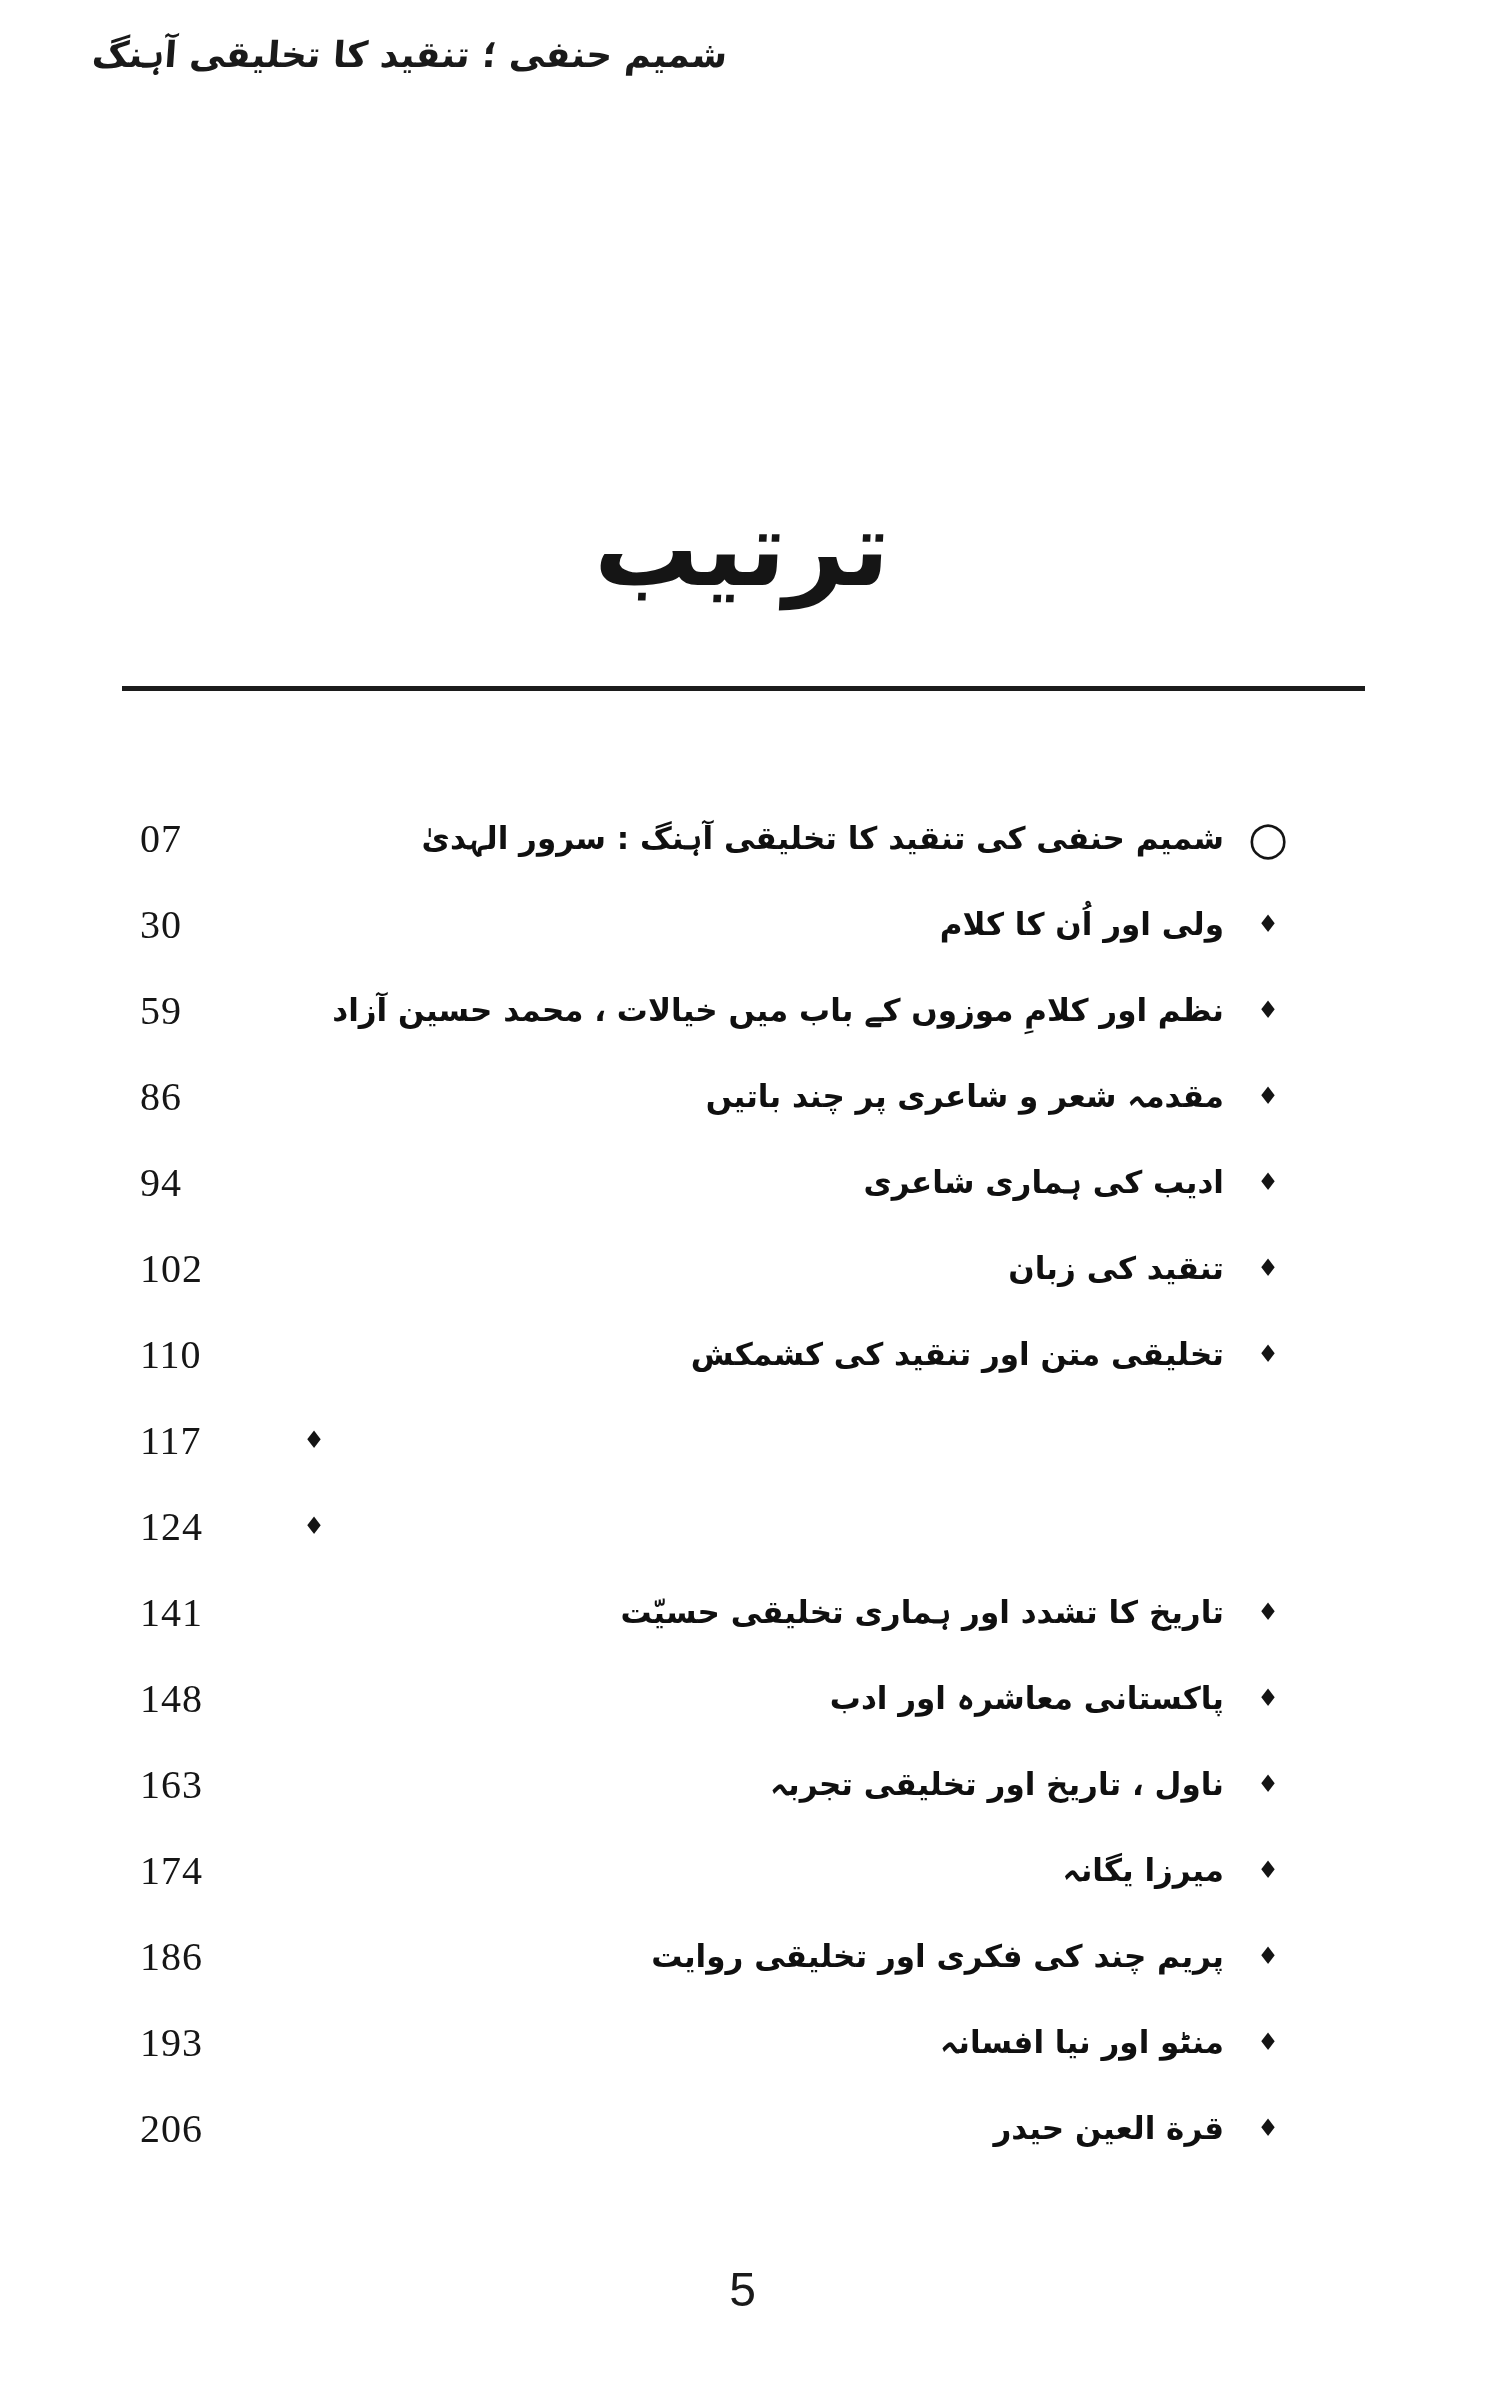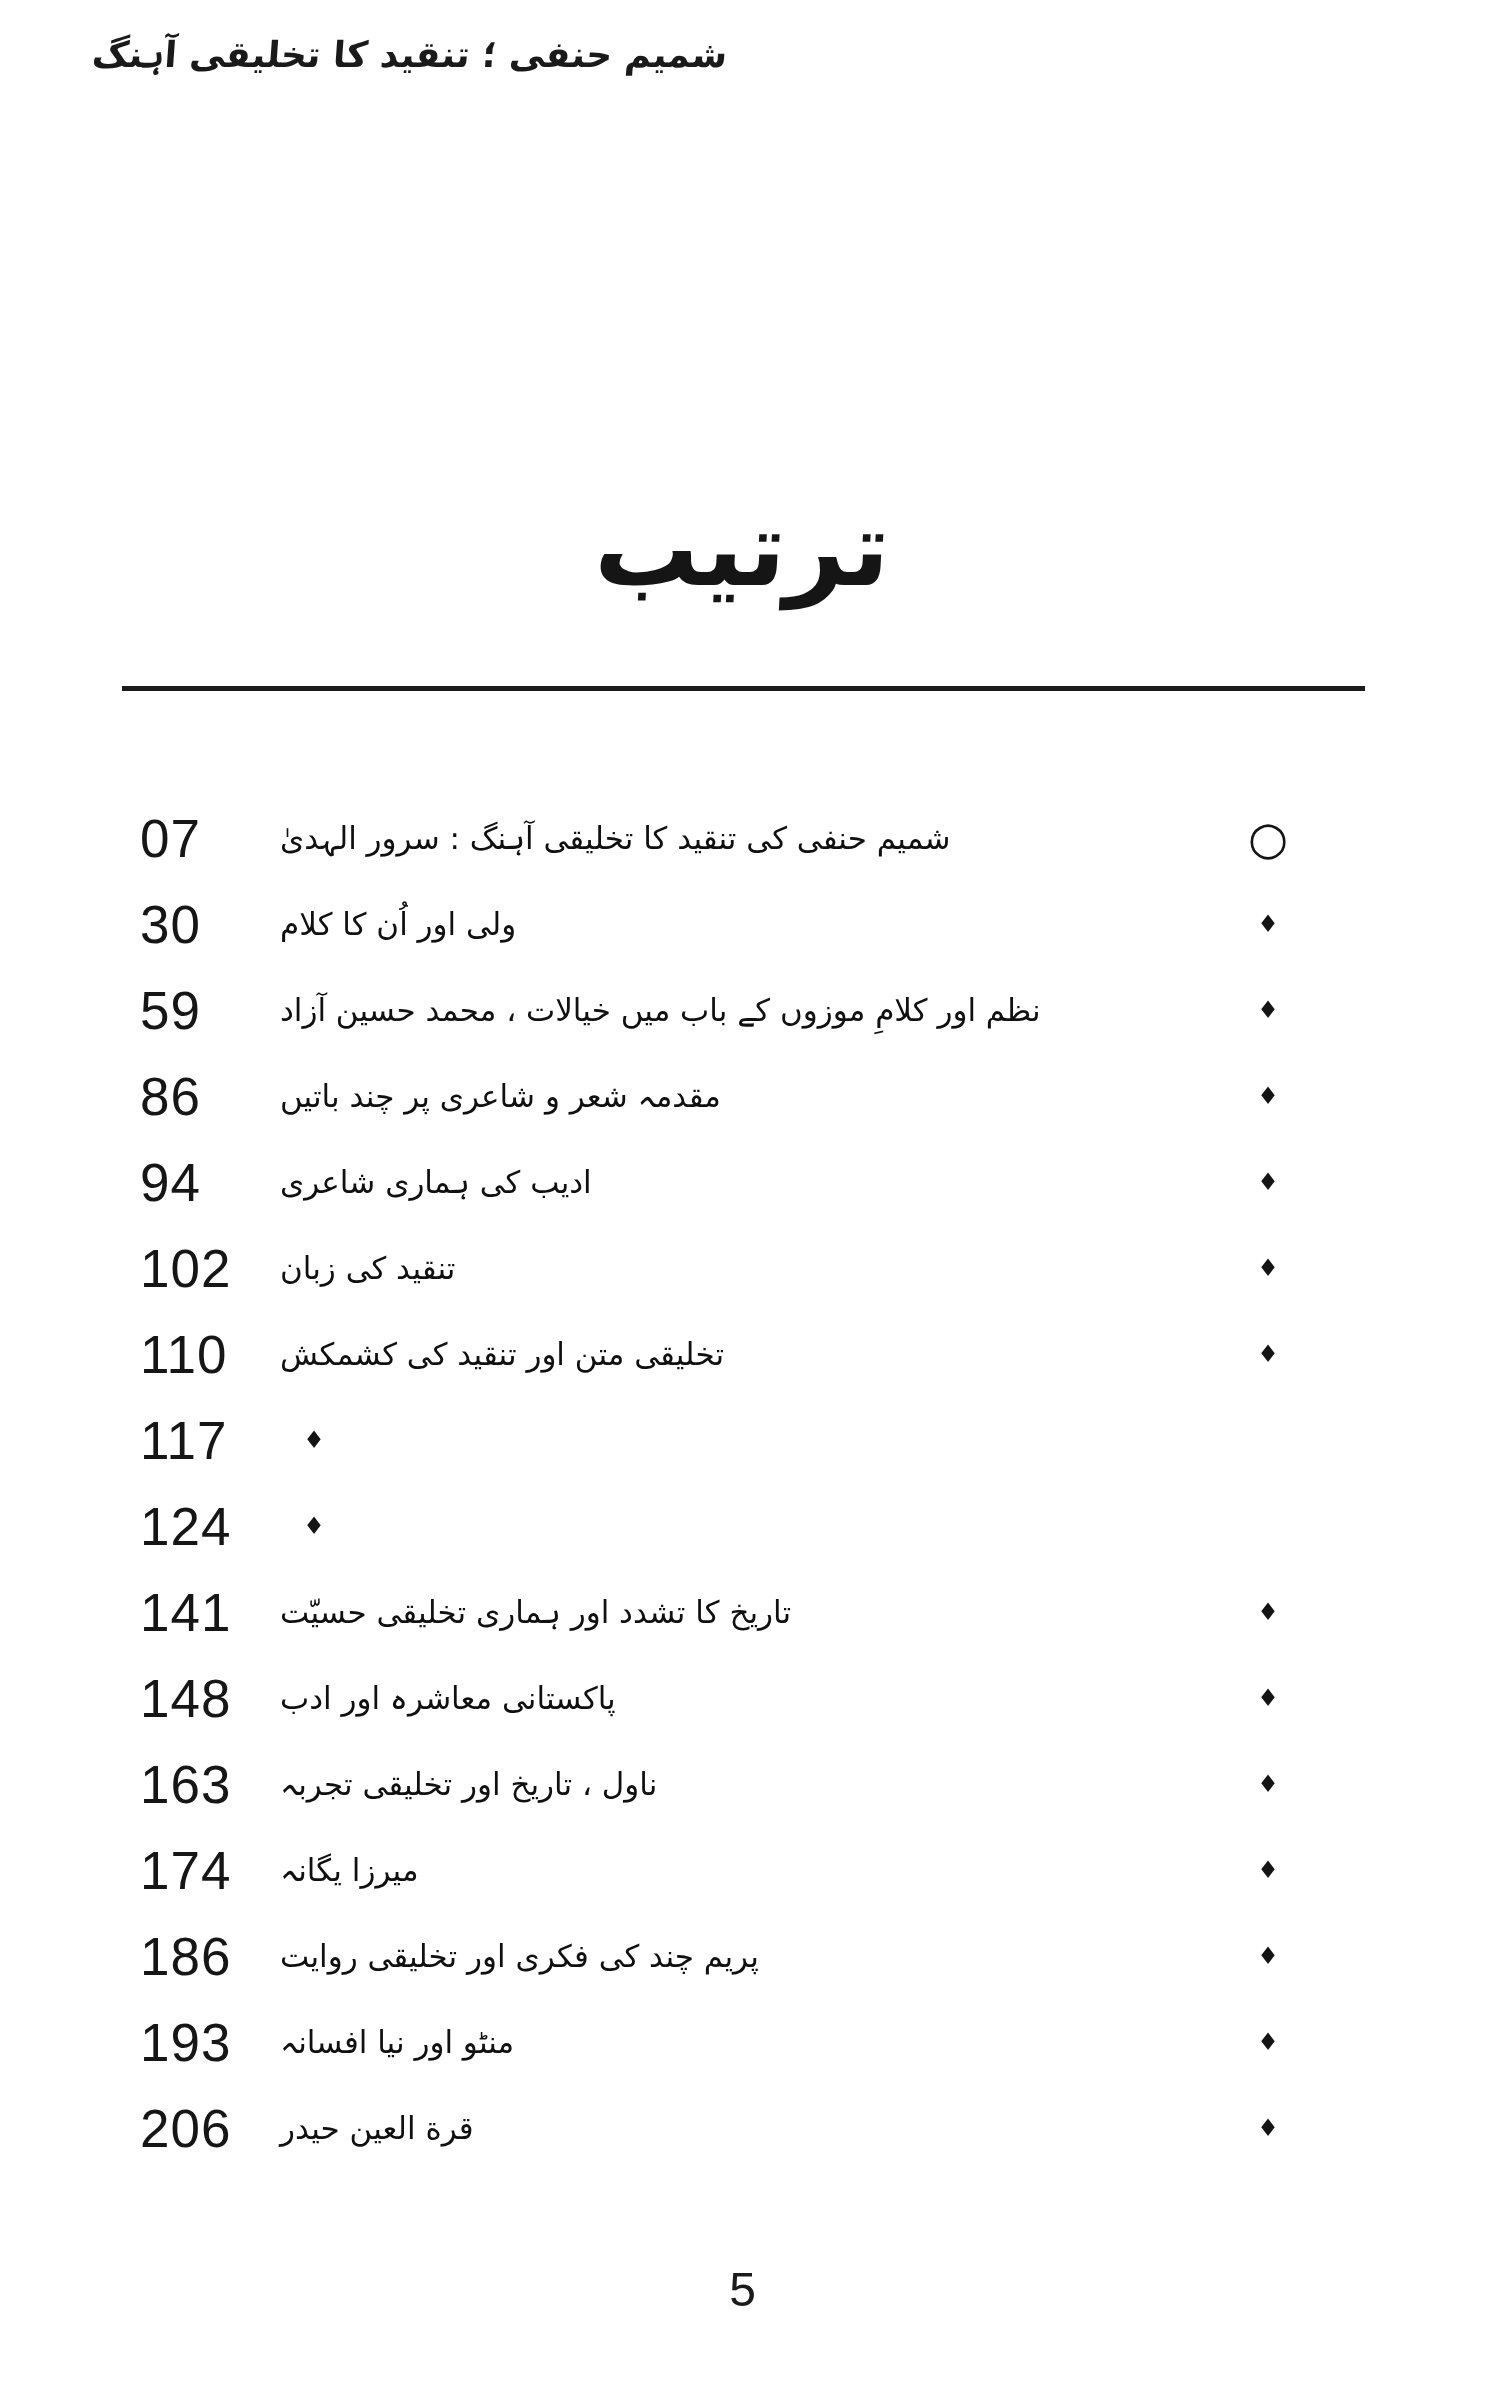--- a/index.html
+++ b/index.html
@@ -57,32 +57,32 @@
     width: 1150px;
   }
   .toc-row {
     height: 86px;
     display: flex;
     align-items: center;
   }
   .toc-page {
     width: 130px;
     flex: 0 0 auto;
-    font-family: Liberation Sans, sans-serif;
-    font-size: 53px;
+    font-family: Liberation Serif, serif;
+    font-size: 40px;
     color: #161616;
     text-align: left;
     letter-spacing: 1px;
   }
   .toc-title {
     flex: 1 1 auto;
     direction: rtl;
-    text-align: left;
+    text-align: right;
     font-size: 31px;
-    font-weight: 400;
+    font-weight: 700;
     color: #101010;
     padding-left: 10px;
     white-space: nowrap;
   }
   .toc-bullet {
     flex: 0 0 auto;
     width: 44px;
     margin-left: 22px;
     text-align: center;
     font-size: 24px;

